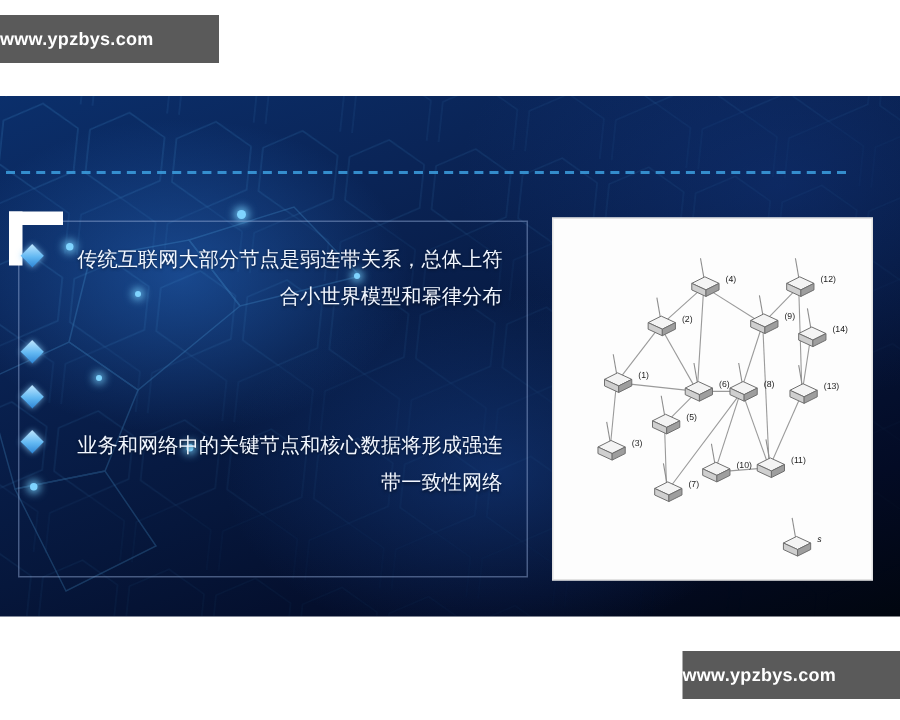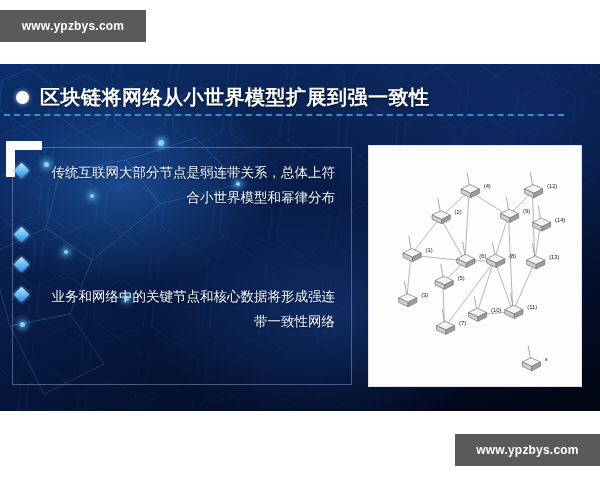--- a/index.html
+++ b/index.html
@@ -11,21 +11,21 @@
   }
 
   
   .watermark{
     position:absolute;
     background:#5a5a5a;
     color:#ffffff;
     font-size:12px;
     font-weight:bold;
     letter-spacing:.2px;
-    display:flex;align-items:center;justify-content:center;
+    display:flex;align-items:center;justify-content:flex-start;
   }
   #wm-top{left:0;top:10px;width:146px;height:32px;}
   #wm-bottom{left:455px;top:434px;width:145px;height:32px;}
 
   
   .slide{
     position:absolute;left:0;top:64px;width:600px;height:347px;
     background:
       radial-gradient(ellipse 220px 150px at 120px 120px, rgba(40,110,200,.50) 0%, rgba(40,110,200,0) 70%),
       radial-gradient(ellipse 260px 170px at 330px 250px, rgba(30,85,175,.38) 0%, rgba(30,85,175,0) 70%),
@@ -114,24 +114,20 @@
   </svg>
 
   <div class="glow" style="left:44px;top:98px;width:5px;height:5px;"></div>
   <div class="glow" style="left:90px;top:130px;width:4px;height:4px;"></div>
   <div class="glow" style="left:158px;top:76px;width:6px;height:6px;"></div>
   <div class="glow" style="left:64px;top:186px;width:4px;height:4px;"></div>
   <div class="glow" style="left:124px;top:232px;width:5px;height:5px;"></div>
   <div class="glow" style="left:236px;top:118px;width:4px;height:4px;"></div>
   <div class="glow" style="left:20px;top:258px;width:5px;height:5px;"></div>
 
-  <div class="title-row">
-    <div class="title-dot"></div>
-    <div class="title-text">区块链将网络从小世界模型扩展到强一致性</div>
-  </div>
   <div class="dashline"></div>
 
   <div class="text-panel"></div>
   <div class="corner"></div>
 
   <div class="bullets">
     <div class="bullet">
       <div class="diamond"></div>
       <div class="btext">传统互联网大部分节点是弱连带关系，总体上符合小世界模型和幂律分布</div>
     </div>

